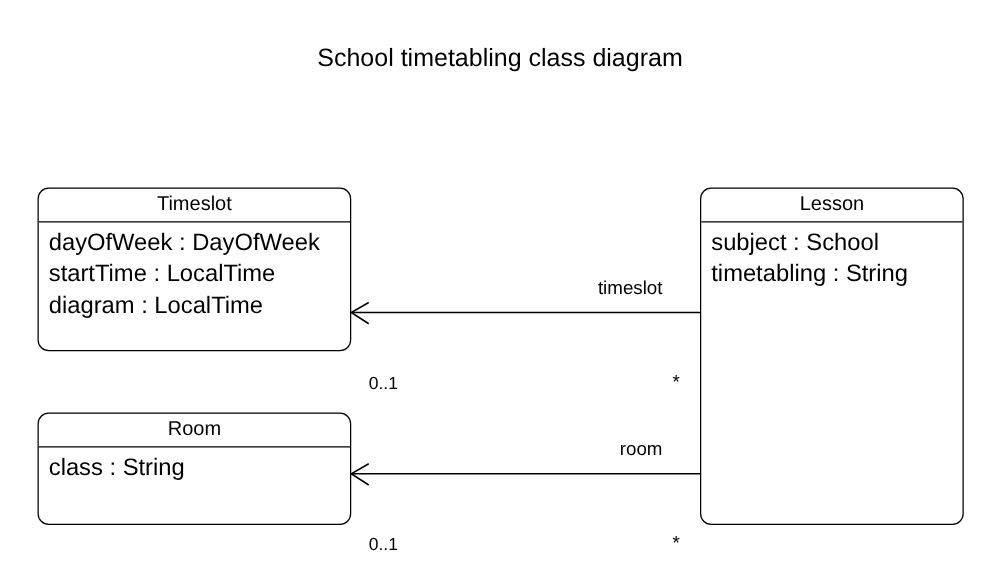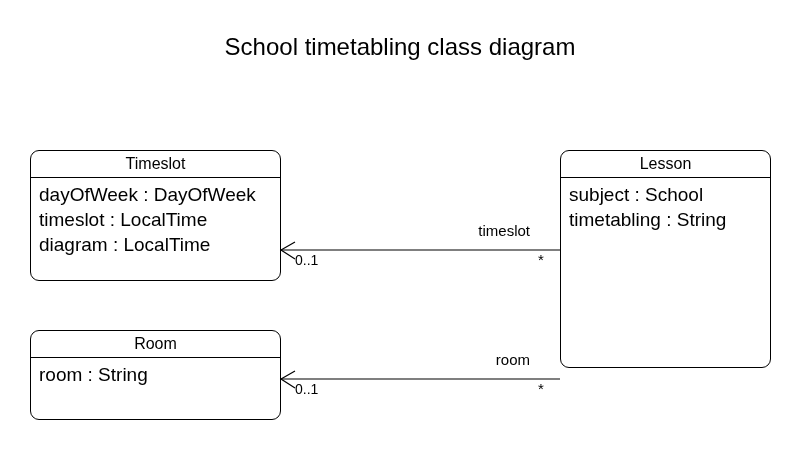--- a/index.html
+++ b/index.html
@@ -15,21 +15,21 @@
     overflow: hidden;
     font-family: "Liberation Sans", sans-serif;
     color: #000000;
   }
   #diagram-title {
     position: absolute;
     left: 0;
     top: 28px;
     width: 800px;
     text-align: center;
-    font-size: 24px;
+    font-size: 20px;
     line-height: 38px;
     color: #000000;
     white-space: nowrap;
   }
   .uml-class {
     position: absolute;
     box-sizing: border-box;
     background: #ffffff;
     border: 1px solid #000000;
     border-radius: 9px;
@@ -64,50 +64,51 @@
     font-size: 15px;
     line-height: 18px;
     white-space: nowrap;
     text-align: right;
   }
   .mult {
     position: absolute;
     font-size: 14px;
     line-height: 16px;
     white-space: nowrap;
+    margin-top: 46px;
   }
   .mult-star {
     font-size: 15px;
     line-height: 16px;
   }
 </style>
 </head>
 <body>
 
 <div id="canvas">
 
   <div id="diagram-title">School timetabling class diagram</div>
 
   <div class="uml-class" style="left:30px; top:150px; width:251px; height:131px;">
     <div class="uml-class-name">Timeslot</div>
     <div class="uml-attrs">
       <div class="uml-attr">dayOfWeek : DayOfWeek</div>
-      <div class="uml-attr">timeslot : LocalTime</div>
+      <div class="uml-attr">startTime : LocalTime</div>
       <div class="uml-attr">diagram : LocalTime</div>
     </div>
   </div>
 
   <div class="uml-class" style="left:30px; top:330px; width:251px; height:90px;">
     <div class="uml-class-name">Room</div>
     <div class="uml-attrs">
-      <div class="uml-attr">room : String</div>
+      <div class="uml-attr">class : String</div>
     </div>
   </div>
 
-  <div class="uml-class" style="left:560px; top:150px; width:211px; height:218px;">
+  <div class="uml-class" style="left:560px; top:150px; width:211px; height:270px;">
     <div class="uml-class-name">Lesson</div>
     <div class="uml-attrs">
       <div class="uml-attr">subject : School</div>
       <div class="uml-attr">timetabling : String</div>
     </div>
   </div>
 
   <div class="assoc" style="left:0px; top:0px;">
     <svg width="800" height="450" viewBox="0 0 800 450">
       <line x1="281" y1="250" x2="560" y2="250" stroke="#000000" stroke-width="1.2"></line>

